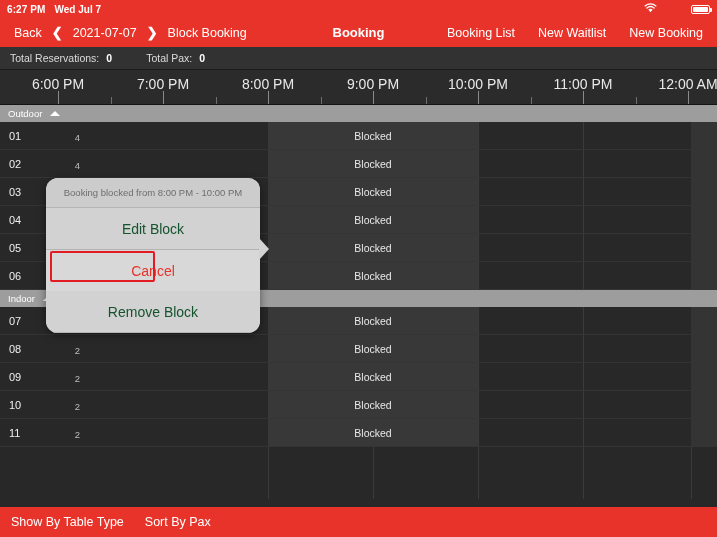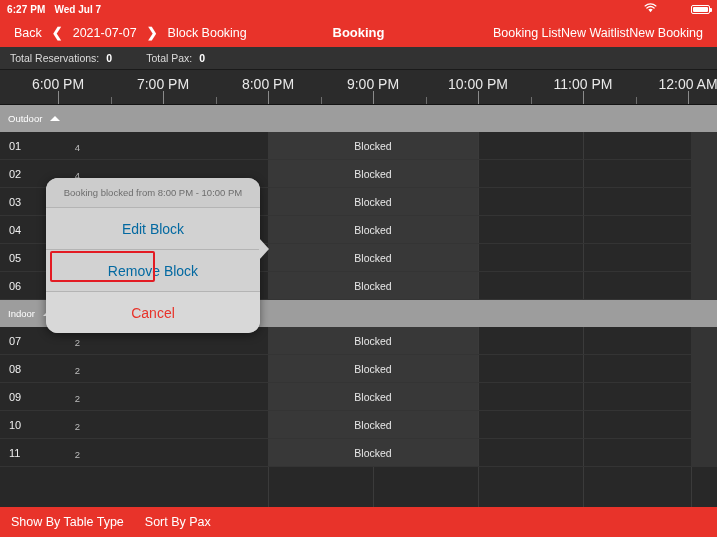--- a/index.html
+++ b/index.html
@@ -104,20 +104,21 @@
     font-size: 13px;
     font-weight: bold;
     color: #fff;
     pointer-events: none;
   }
   .nav-right {
     margin-left: auto;
     margin-right: 14px;
     display: flex;
     align-items: flex-end;
+    gap: 23px;
   }
 
   
   .infobar {
     position: absolute;
     top: 47px; left: 0;
     width: 717px;
     height: 23px;
     background: #323232;
     border-bottom: 1px solid #1a1a1a;
@@ -166,21 +167,21 @@
   .body {
     position: absolute;
     top: 105px; left: 0;
     width: 717px;
     height: 402px;
     background: #282828;
     overflow: hidden;
   }
   .section-head {
     position: relative;
-    height: 27px;
+    height: 17px;
     background: #9d9d9d;
     display: flex;
     align-items: center;
     box-sizing: border-box;
   }
   .section-head .sh-label {
     margin-left: 8px;
     font-size: 9.5px;
     color: #ffffff;
     font-weight: normal;
@@ -283,21 +284,21 @@
     text-align: center;
   }
   .sheet-btn {
     height: 41px;
     display: flex;
     align-items: center;
     justify-content: center;
     font-size: 14px;
     background: #d2d2d2;
     border-bottom: 1px solid #b4b4b4;
-    color: #0369a1;
+    color: #14532d;
     cursor: default;
   }
   .sheet-btn.last { border-bottom: none; background: #d8d8d8; }
   .sheet-btn.destructive { color: #e8332a; }
   .hl-box {
     position: absolute;
     left: 50px; top: 251px;
     width: 105px; height: 31px;
     border: 2px solid #e31b23;
     border-radius: 2px;
@@ -546,22 +547,22 @@
         <div class="vline" style="left: 478px;"></div>
         <div class="vline" style="left: 583px;"></div>
         <div class="vline" style="left: 691px;"></div>
       </div>
     </div>
 
   <div class="sheet-pointer"></div>
   <div class="sheet">
     <div class="sheet-msg">Booking blocked from 8:00 PM - 10:00 PM</div>
     <div class="sheet-btn">Edit Block</div>
+    <div class="sheet-btn last destructive">Cancel</div>
     <div class="sheet-btn">Remove Block</div>
-    <div class="sheet-btn last destructive">Cancel</div>
   </div>
   <div class="hl-box"></div>
 
   <div class="bottombar">
     <span class="bb-item bb-1">Show By Table Type</span>
     <span class="bb-item bb-2">Sort By Pax</span>
   </div>
 
 </div>
 

